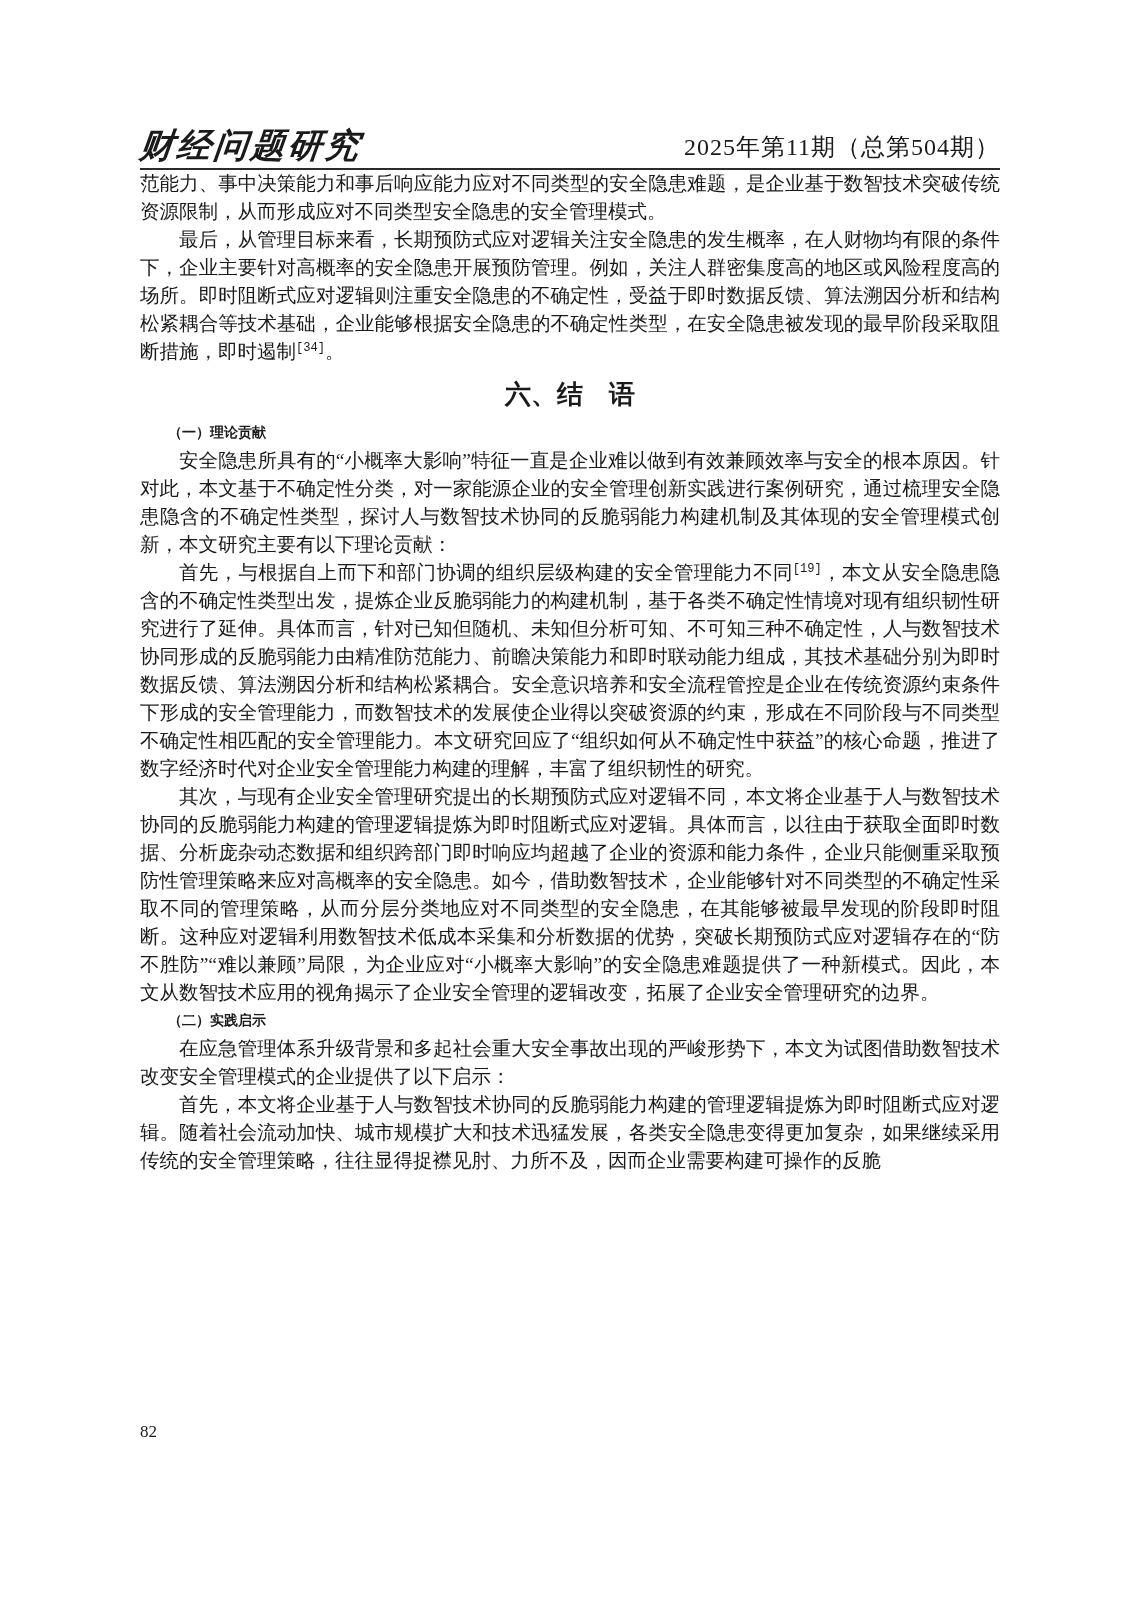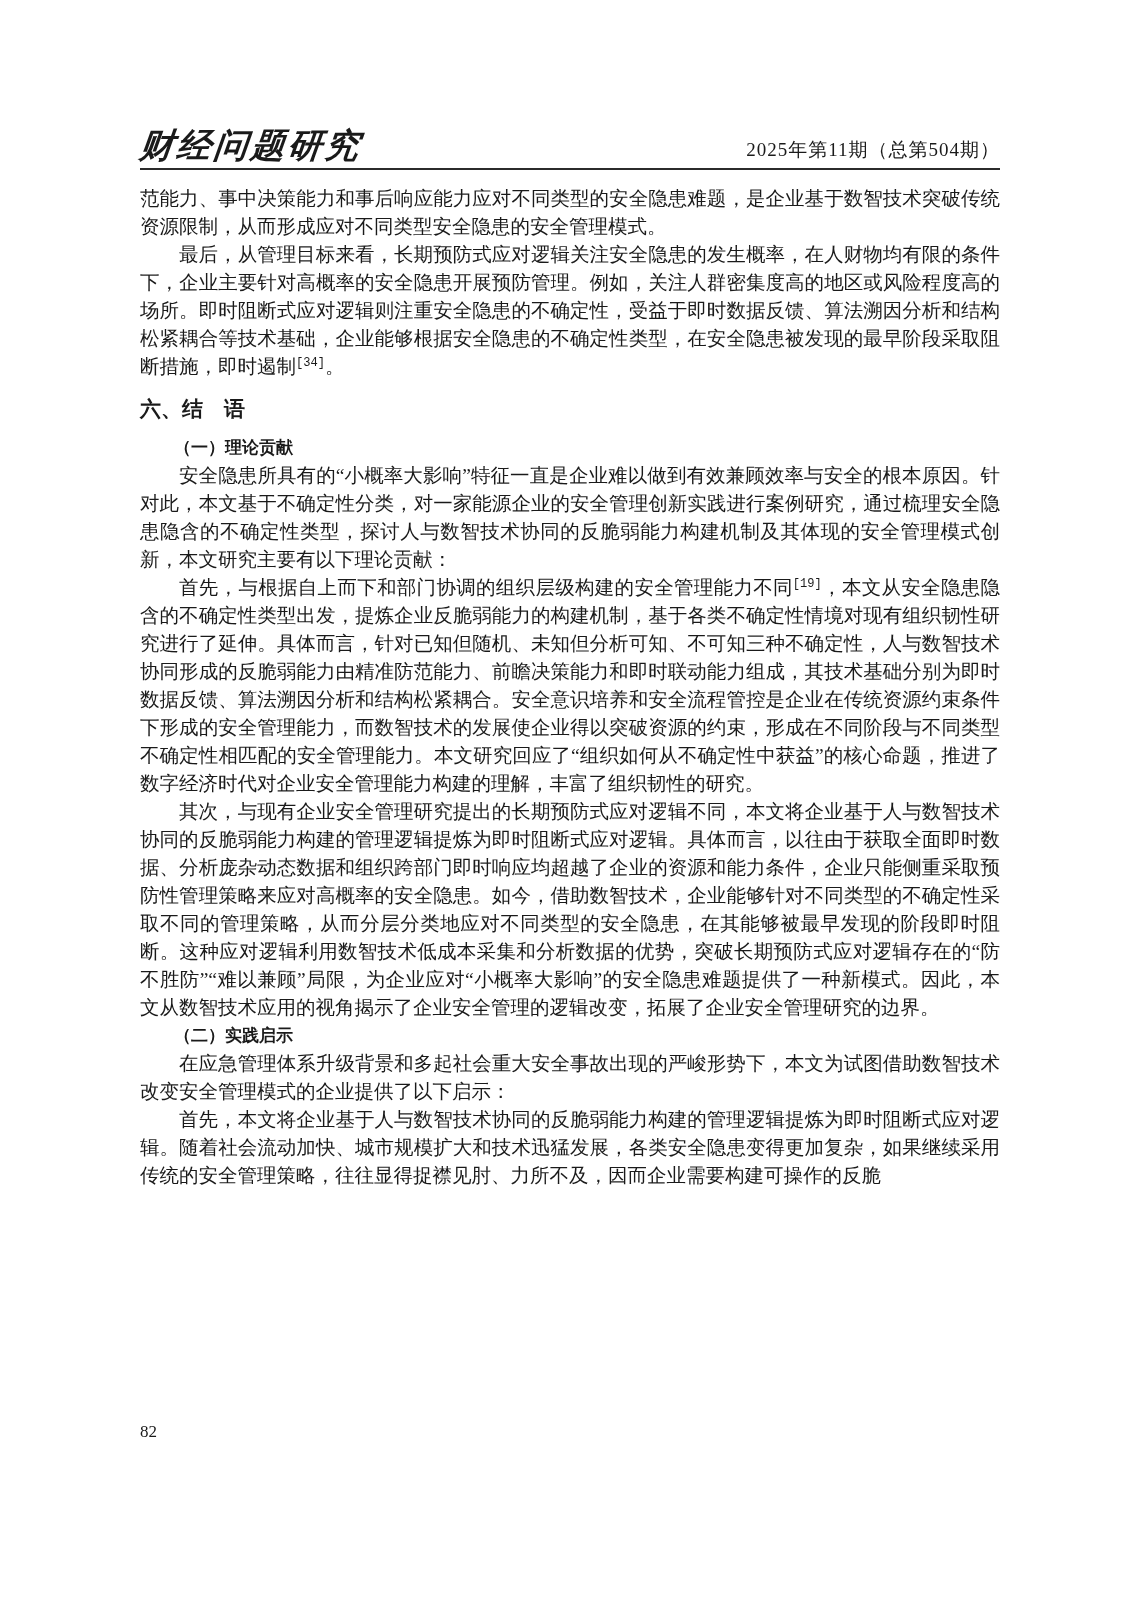--- a/index.html
+++ b/index.html
@@ -22,45 +22,45 @@
     padding-bottom:6px;
   }
   .logo {
     font-family:"Liberation Sans","DejaVu Sans",sans-serif;
     font-weight:900; font-style:italic;
     font-size:34px; letter-spacing:3px;
     transform:skewX(-6deg);
     line-height:1;
   }
   .issue {
-    font-size:19px; letter-spacing:1px;
+    font-size:24px; letter-spacing:1px;
     line-height:1.2;
   }
 
   
   .doc-body {
-    margin-top:15px;
     font-size:19.5px;
     line-height:28px;
     text-align:justify;
   }
   .doc-body p, .doc-body div { margin:0; }
   .block.indent { text-indent:2em; }
   .block.h1 {
+    text-align:center;
     font-family:"Liberation Sans","DejaVu Sans",sans-serif;
     font-weight:bold;
-    font-size:21px;
+    font-size:26px;
     margin:13px 0 10px 0;
     line-height:30px;
     text-indent:0;
   }
   .block.h2 {
     font-family:Liberation Serif, serif;
     font-weight:bold;
-    font-size:17px;
+    font-size:14px;
     text-indent:2em;
   }
   sup.cite {
     font-size:0.62em;
     line-height:0;
     vertical-align:super;
     letter-spacing:0;
     font-family:Liberation Mono, monospace;
   }
 

